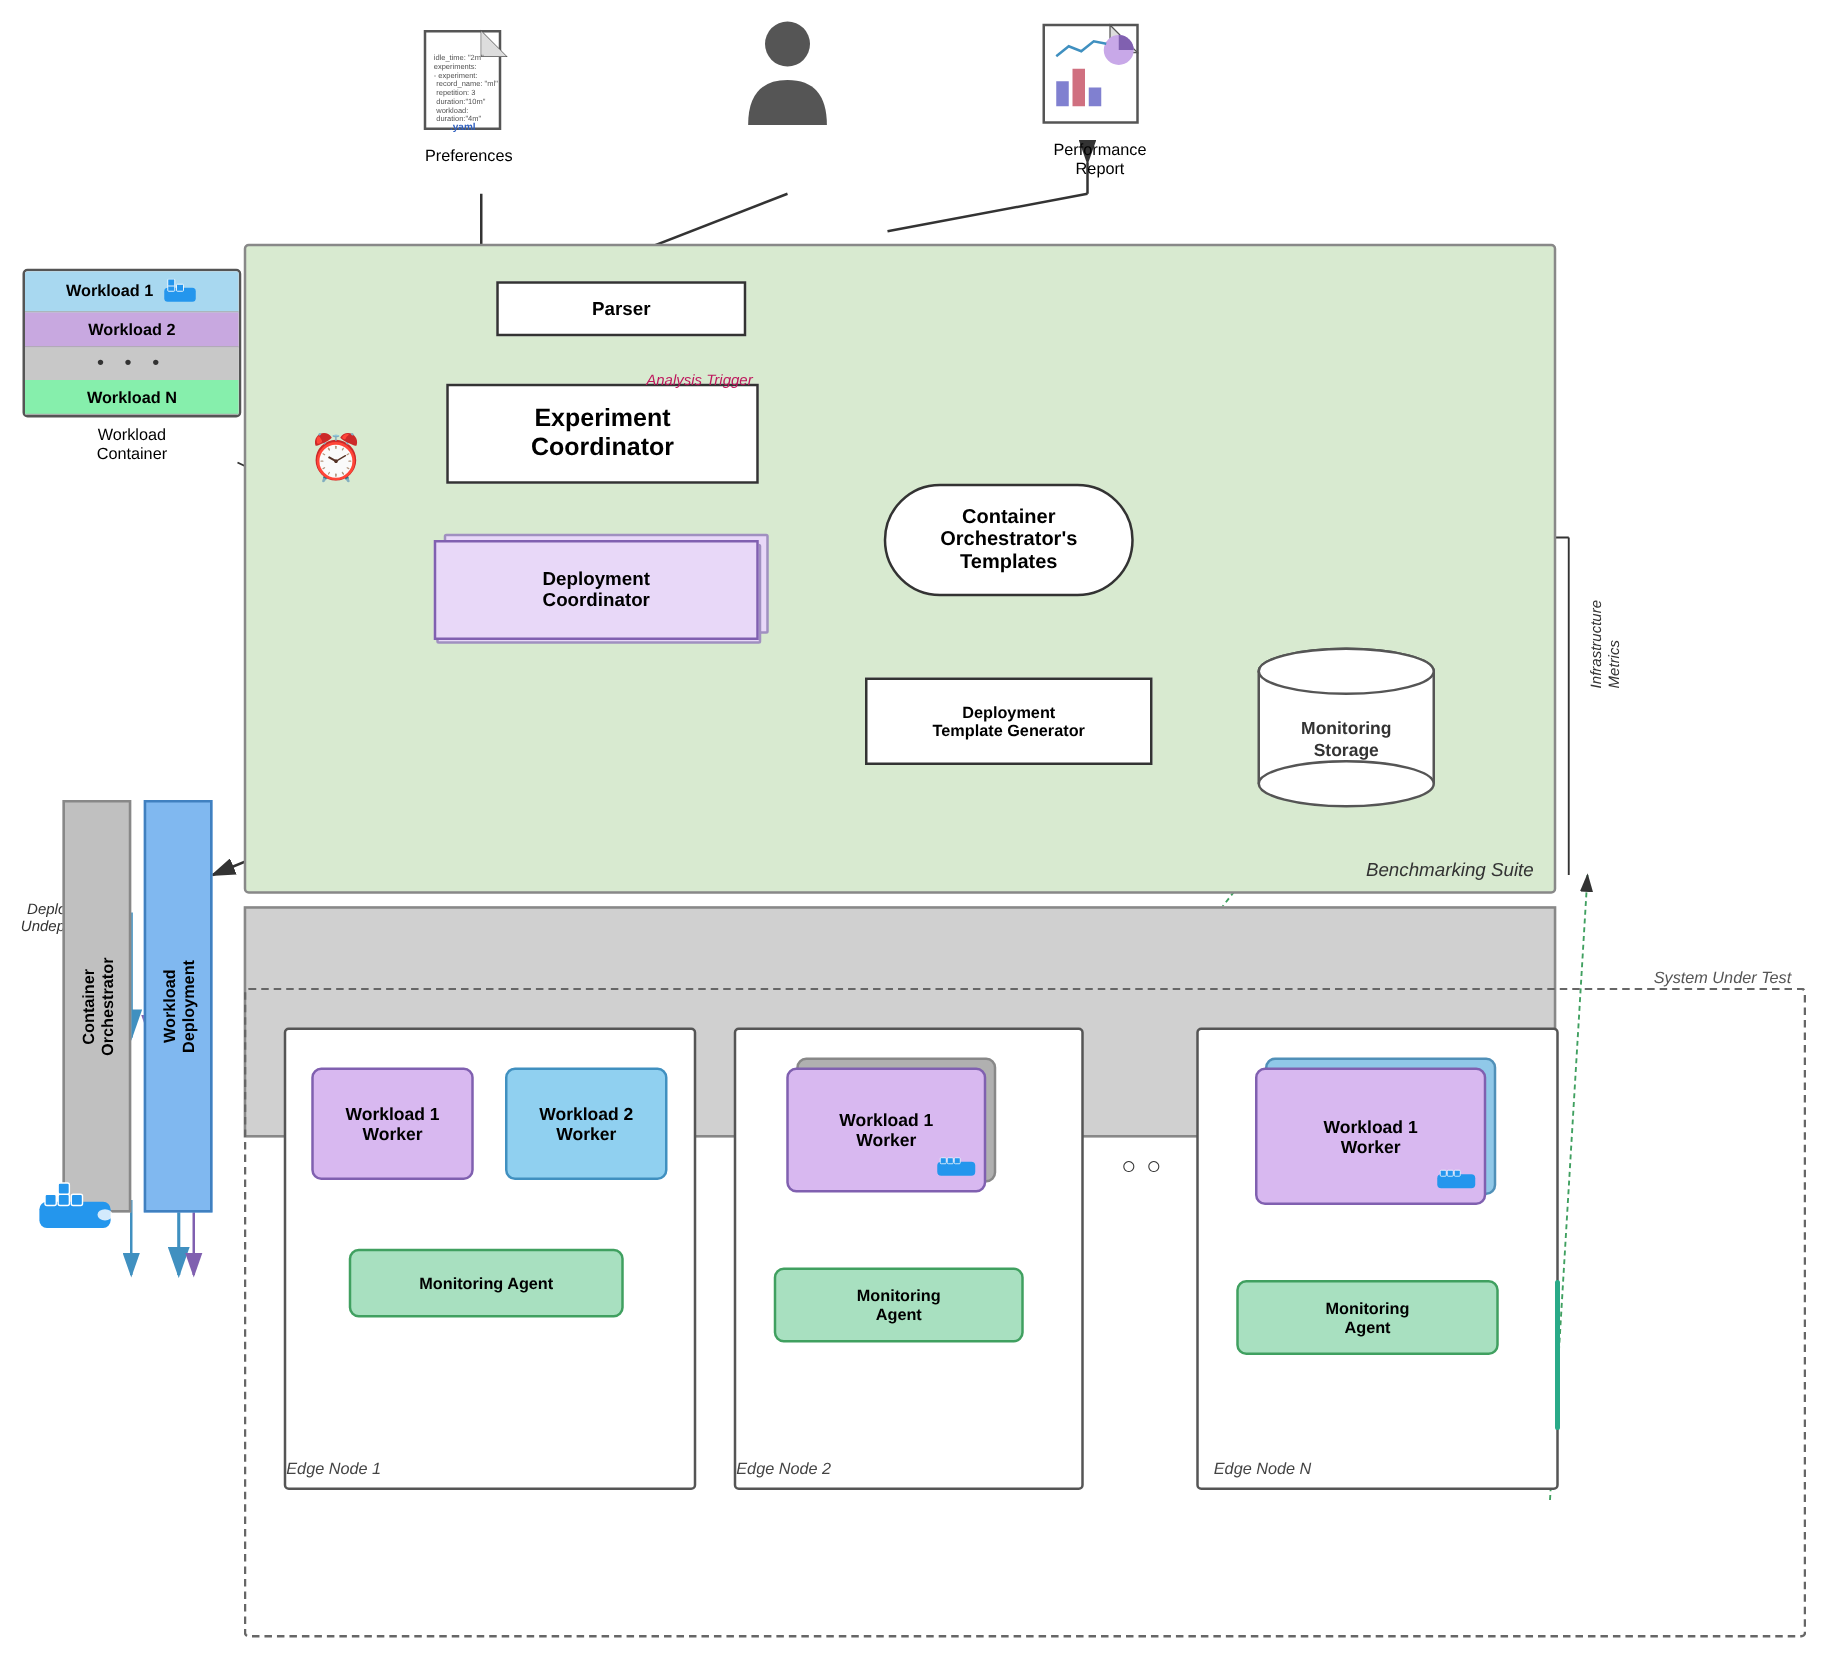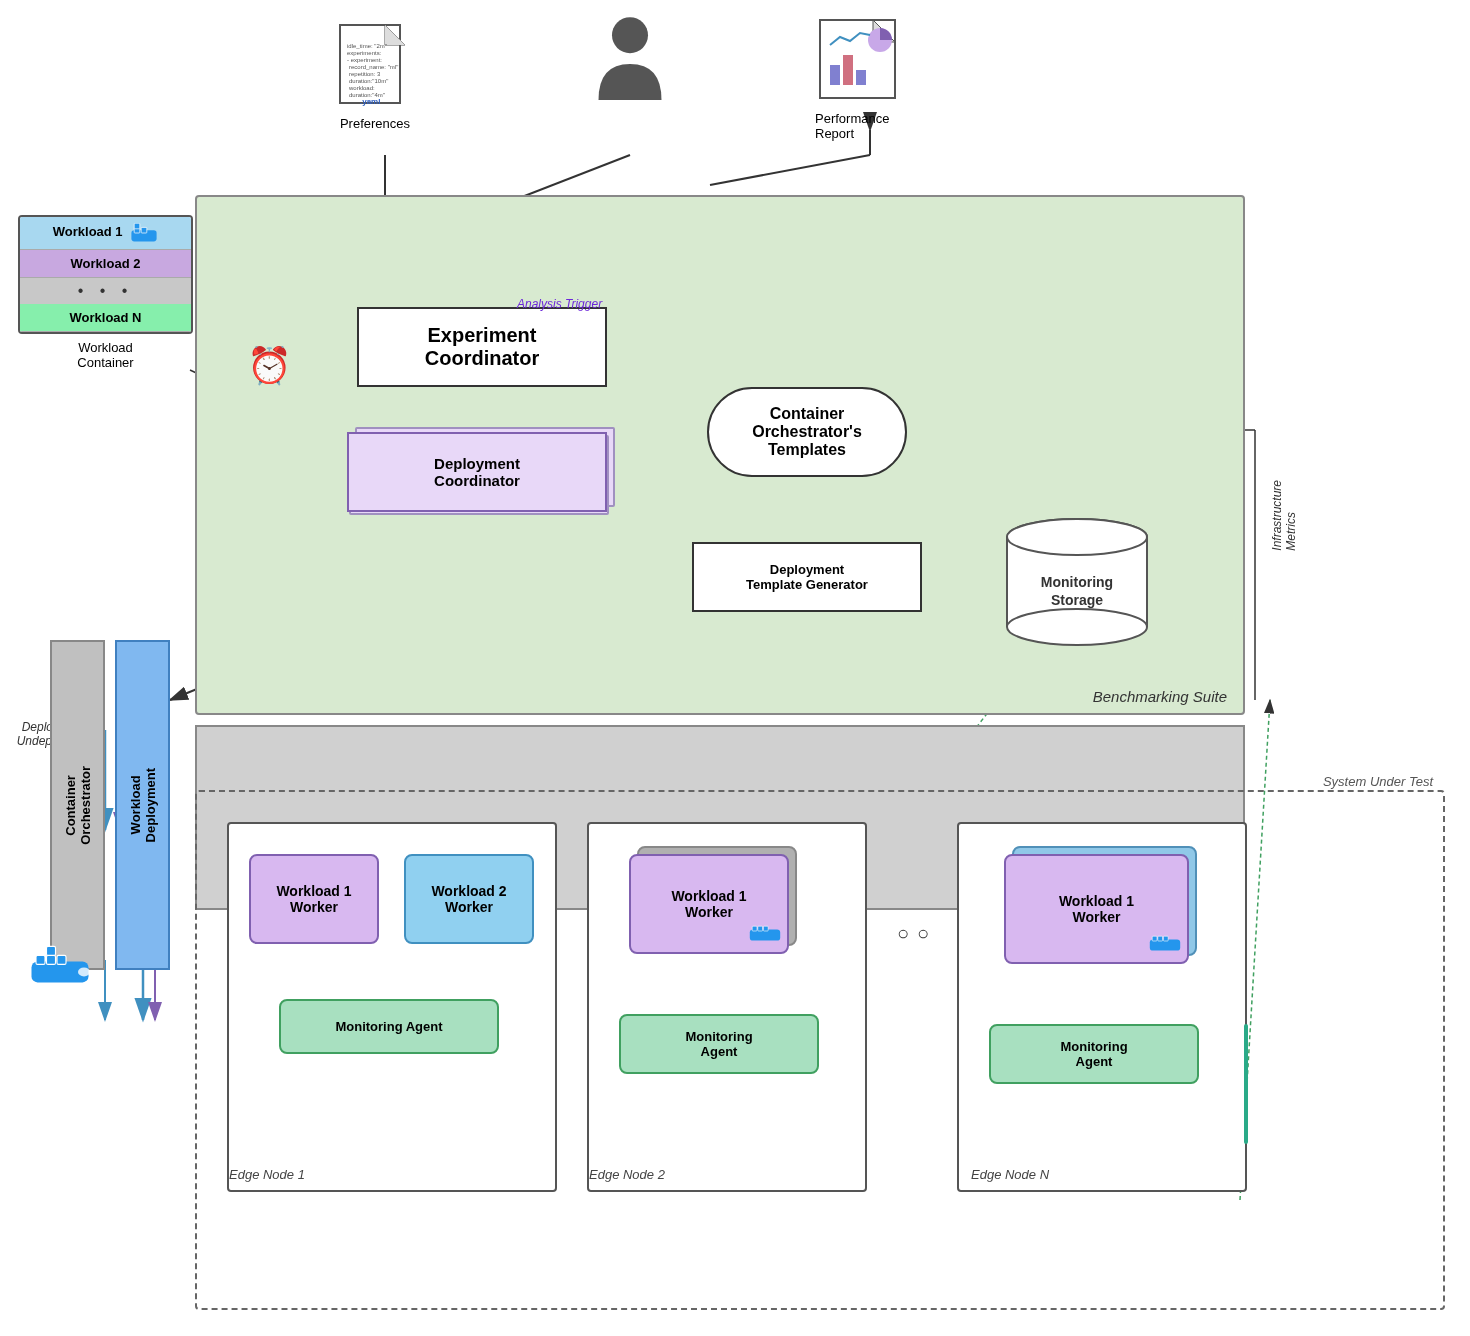--- a/index.html
+++ b/index.html
@@ -31,20 +31,21 @@
       position: absolute;
       top: 10px; left: 570px;
       width: 120px;
       text-align: center;
     }
 
     .performance-report {
       position: absolute;
       top: 20px; left: 820px;
       width: 130px;
+      text-align: center;
     }
     .workload-item {
       padding: 6px 12px;
       font-size: 13px;
       font-weight: bold;
       border-bottom: 1px solid #aaa;
       text-align: center;
     }
     .workload-item.blue { background: #a8d8f0; }
     .workload-item.purple { background: #c8a8e0; }
@@ -490,20 +491,23 @@
         <span>Workload N</span>
       </div>
     </div>
     <div class="workload-repo-label" style="white-space:pre-line;">Workload
 Container</div>
   </div>
 
   <div class="benchmarking-suite">
     <div class="benchmarking-suite-label">Benchmarking Suite</div>
 
+    <div class="parser-box">
+      <span>Parser</span>
+    </div>
 
     <div class="exp-coord-box">
       <span style="white-space:pre-line;">Experiment
 Coordinator</span>
     </div>
 
     <div style="position:absolute;top:148px;left:50px;font-size:36px;">⏰</div>
 
     <div style="position:absolute;top:230px;left:158px;width:260px;height:80px;background:#e8d8f8;border:2px solid #a090c0;z-index:1;border-radius:2px;"></div>
     <div style="position:absolute;top:238px;left:152px;width:260px;height:80px;background:#e8d8f8;border:2px solid #a090c0;z-index:2;border-radius:2px;"></div>
@@ -531,21 +535,21 @@
         <rect x="10" y="20" width="140" height="90" fill="white" stroke="#555" stroke-width="0"></rect>
         <line x1="10" y1="20" x2="10" y2="110" stroke="#555" stroke-width="2"></line>
         <line x1="150" y1="20" x2="150" y2="110" stroke="#555" stroke-width="2"></line>
         <ellipse cx="80" cy="110" rx="70" ry="18" fill="white" stroke="#555" stroke-width="2"></ellipse>
         <ellipse cx="80" cy="20" rx="70" ry="18" fill="white" stroke="#555" stroke-width="2"></ellipse>
         <text x="80" y="70" text-anchor="middle" font-size="14" font-weight="bold" fill="#333">Monitoring</text>
         <text x="80" y="88" text-anchor="middle" font-size="14" font-weight="bold" fill="#333">Storage</text>
       </svg>
     </div>
 
-    <div style="position:absolute;top:100px;left:320px;font-size:12px;font-style:italic;color:#6d28d9;">Analysis Trigger</div>
+    <div style="position:absolute;top:100px;left:320px;font-size:12px;font-style:italic;color:#be185d;">Analysis Trigger</div>
 
   </div>
 
   <div style="position:absolute;top:480px;left:1270px;font-size:12px;font-style:italic;color:#333;writing-mode:vertical-rl;transform:rotate(180deg);">
     <span style="white-space:pre-line;">Infrastructure
 Metrics</span>
   </div>
 
   <div style="position:absolute;top:720px;left:12px;font-size:12px;font-style:italic;color:#333;white-space:pre-line;text-align:center;width:60px;">Deploy/
 Undeploy</div>

